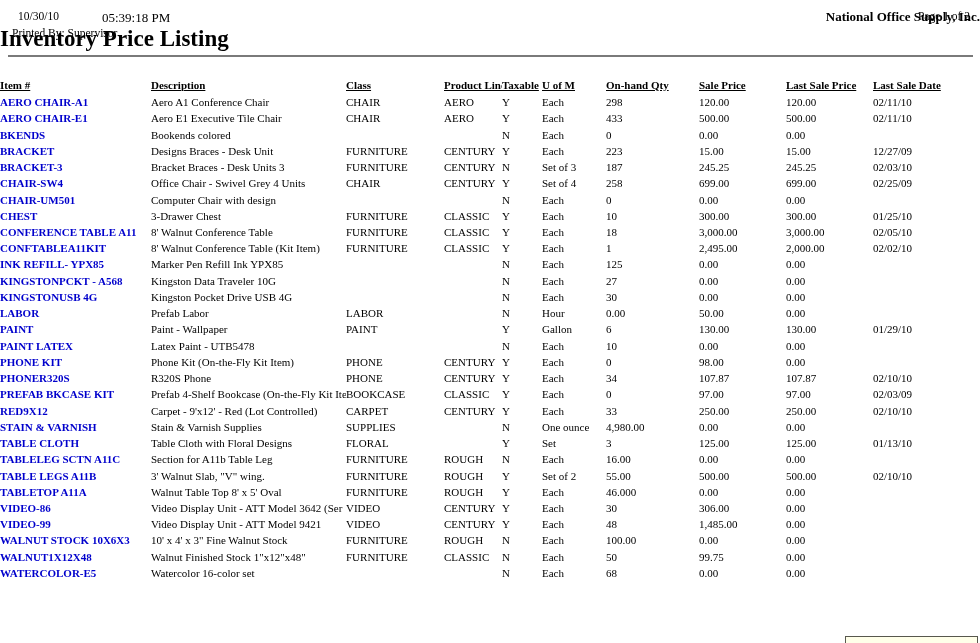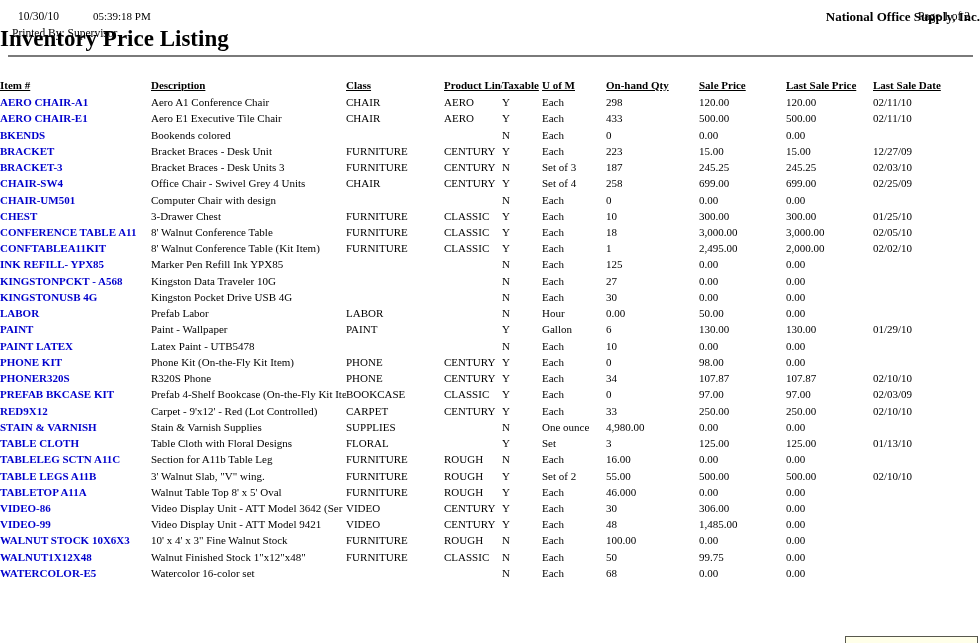--- a/index.html
+++ b/index.html
@@ -2,21 +2,21 @@
 <html><head>
 <meta charset="utf-8">
 <style>
   html,body{margin:0;padding:0;}
   body{
     width:980px;height:643px;position:relative;overflow:hidden;
     background:#ffffff;font-family:"Liberation Serif",serif;color:#000;
   }
   
   .hdr-date{position:absolute;left:18px;top:10px;font-size:11.5px;}
-  .hdr-time{position:absolute;left:93px;top:10px;font-size:11px;}
+  .hdr-time{position:absolute;left:102px;top:10px;font-size:13px;}
   .hdr-printedby{position:absolute;left:12px;top:27px;font-size:11.5px;}
   .hdr-company{position:absolute;left:0;right:0;top:9px;text-align:right;font-size:13px;font-weight:bold;}
   .hdr-title{position:absolute;left:0;right:0;top:26px;text-align:left;font-size:23px;font-weight:bold;}
   .hdr-page{position:absolute;right:10px;top:10px;font-size:11.5px;margin-left:48px;}
   .hdr-rule{position:absolute;left:8px;right:7px;top:55px;height:2px;background:#7a7a7a;}
   
   .report-table{
     position:absolute;top:62px;left:0;width:980px;
     border-collapse:collapse;table-layout:fixed;
   }
@@ -109,21 +109,21 @@
     <td></td>
     <td>N</td>
     <td>Each</td>
     <td class="num">0</td>
     <td class="num">0.00</td>
     <td class="num">0.00</td>
     <td class="c-date"></td>
   </tr>
       <tr>
     <td class="c-item">BRACKET</td>
-    <td>Bracket Braces - Desk Unit</td>
+    <td>Designs Braces - Desk Unit</td>
     <td>FURNITURE</td>
     <td>CENTURY</td>
     <td>Y</td>
     <td>Each</td>
     <td class="num">223</td>
     <td class="num">15.00</td>
     <td class="num">15.00</td>
     <td class="c-date">12/27/09</td>
   </tr>
       <tr>

